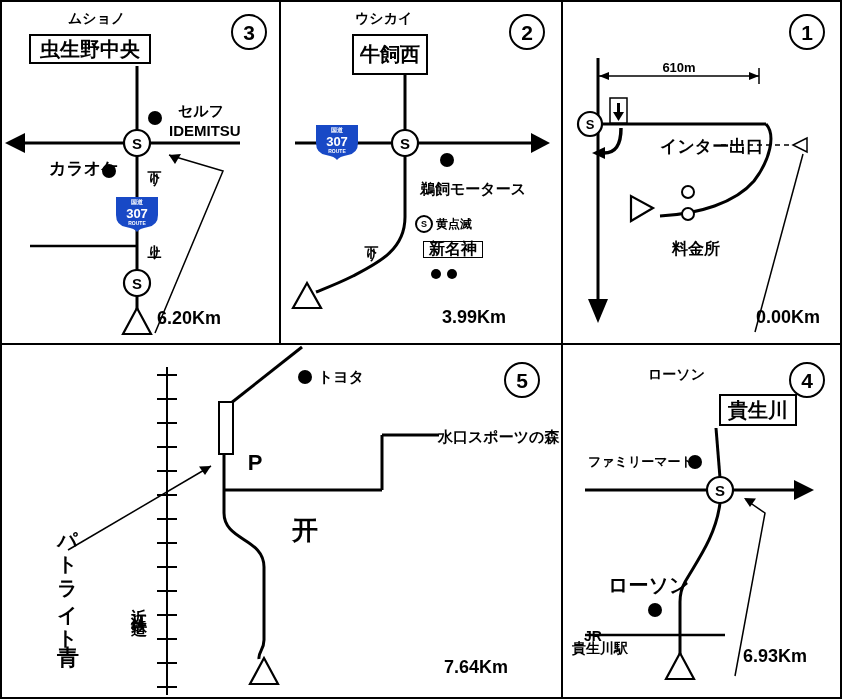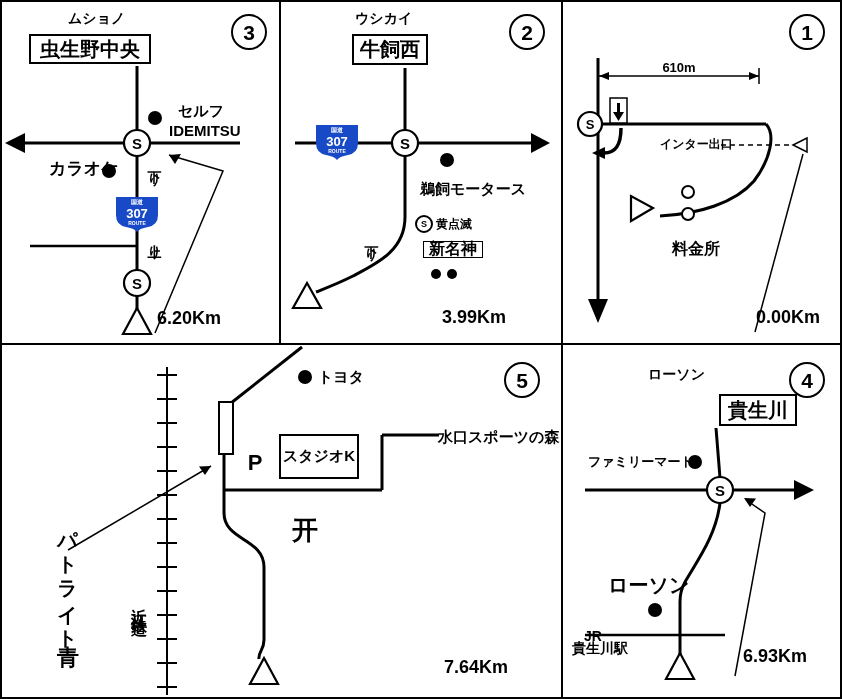--- a/index.html
+++ b/index.html
@@ -73,21 +73,21 @@
         <path d="M-21,-17 L21,-17 L21,1 Q21,11 11,13 Q2,14.5 0,18 Q-2,14.5 -11,13 Q-21,11 -21,1 Z" fill="#1849c6"></path>
       </g>
       <circle cx="143" cy="222" r="8" fill="#fff" stroke="#000" stroke-width="2"></circle>
       <circle cx="155" cy="272" r="5" fill="#000"></circle>
       <circle cx="171" cy="272" r="5" fill="#000"></circle>
       <polygon points="26,281 12,306 40,306" fill="#fff" stroke="#000" stroke-width="2.2"></polygon>
       <circle cx="246" cy="30" r="17" fill="#fff" stroke="#000" stroke-width="2"></circle>
     </svg>
     <span class="lbl num c" style="left:246px; top:30px;">2</span>
     <span class="lbl" style="left:74px; top:9px; font-size:14px;">ウシカイ</span>
-    <div class="box" style="left:71px; top:32px; width:76px; height:31px; font-size:20px;">牛飼西</div>
+    <div class="box" style="left:71px; top:32px; width:76px; height:41px; font-size:20px;">牛飼西</div>
     <span class="lbl c" style="left:124px; top:141px; font-size:15px; font-weight:700;">S</span>
     <span class="lbl" style="left:139px; top:179px; font-size:15px;">鵜飼モータース</span>
     <span class="lbl c" style="left:143px; top:222px; font-size:9px; font-weight:700;">S</span>
     <span class="lbl" style="left:155px; top:216px; font-size:12px;">黄点滅</span>
     <div class="box" style="left:142px; top:239px; width:60px; height:17px; border-width:1.5px; font-size:16px;">新名神</div>
     <span class="lbl vc" style="left:91px; top:233px; font-size:14px; letter-spacing:3px;">下り</span>
     <span class="lbl c white" style="left:56px; top:128px; font-size:6px;">国道</span>
     <span class="lbl c white" style="left:56px; top:139px; font-size:13px; font-weight:700;">307</span>
     <span class="lbl c white" style="left:56px; top:149px; font-size:5px;">ROUTE</span>
     <span class="lbl dist" style="left:161px; top:306px;">3.99Km</span>
@@ -113,21 +113,21 @@
       <circle cx="125" cy="190" r="6" fill="#fff" stroke="#000" stroke-width="2"></circle>
       <circle cx="125" cy="212" r="6" fill="#fff" stroke="#000" stroke-width="2"></circle>
       <line x1="158" y1="143" x2="229" y2="143" stroke="#000" stroke-width="1.5" stroke-dasharray="5,4"></line>
       <polygon points="244,136 244,150 230,143" fill="#fff" stroke="#000" stroke-width="1.5"></polygon>
       <line x1="240" y1="152" x2="192" y2="330" stroke="#000" stroke-width="1.5"></line>
       <circle cx="244" cy="30" r="17" fill="#fff" stroke="#000" stroke-width="2"></circle>
     </svg>
     <span class="lbl num c" style="left:244px; top:30px;">1</span>
     <span class="lbl c" style="left:116px; top:65px; font-size:13px;">610m</span>
     <span class="lbl c" style="left:27px; top:122px; font-size:13px; font-weight:700;">S</span>
-    <span class="lbl" style="left:97px; top:136px; font-size:12px;">インター出口</span>
+    <span class="lbl" style="left:97px; top:136px; font-size:17px;">インター出口</span>
     <span class="lbl" style="left:109px; top:239px; font-size:16px;">料金所</span>
     <span class="lbl dist" style="left:193px; top:306px;">0.00Km</span>
   </div>
 
   <div class="panel p5">
     <svg class="layer" width="559" height="352" viewBox="0 0 559 352">
       <line x1="165" y1="22" x2="165" y2="350" stroke="#000" stroke-width="2"></line>
       <path d="M155,30h20M155,54h20M155,78h20M155,102h20M155,126h20M155,150h20M155,174h20M155,198h20M155,222h20M155,246h20M155,270h20M155,294h20M155,318h20M155,342h20" stroke="#000" stroke-width="2"></path>
       <line x1="300" y1="2" x2="224" y2="62" stroke="#000" stroke-width="3"></line>
       <line x1="222" y1="60" x2="222" y2="145" stroke="#000" stroke-width="3"></line>
@@ -138,21 +138,20 @@
       <rect x="217" y="57" width="14" height="52" fill="#fff" stroke="#000" stroke-width="2"></rect>
       <line x1="66" y1="205" x2="209" y2="121" stroke="#000" stroke-width="1.5"></line>
       <polygon points="209,121 197,121.5 203,130" fill="#000"></polygon>
       <polygon points="262,313 248,339 276,339" fill="#fff" stroke="#000" stroke-width="2.2"></polygon>
       <circle cx="303" cy="32" r="7" fill="#000"></circle>
       <circle cx="520" cy="35" r="17" fill="#fff" stroke="#000" stroke-width="2"></circle>
     </svg>
     <span class="lbl num c" style="left:520px; top:35px;">5</span>
     <span class="lbl" style="left:316px; top:24px; font-size:15px;">トヨタ</span>
     <span class="lbl c" style="left:253px; top:118px; font-size:22px; font-weight:700;">P</span>
-    <div class="box" style="left:277px; top:89px; width:80px; height:45px; font-size:15px;">スタジオK</div>
     <span class="lbl" style="left:436px; top:84px; font-size:15px;">水口スポーツの森</span>
     <span class="lbl c" style="left:303px; top:185px; font-size:26px; font-weight:700;">开</span>
     <span class="lbl vc" style="left:66px; top:172px; font-size:20px; font-weight:700; letter-spacing:2px;">パトライト</span>
     <span class="lbl c" style="left:66px; top:313px; font-size:22px; font-weight:700;">青</span>
     <span class="lbl vc" style="left:137px; top:251px; font-size:16px; font-weight:700; letter-spacing:4px;">近江鉄道</span>
     <span class="lbl dist" style="left:442px; top:313px;">7.64Km</span>
   </div>
 
   <div class="panel p4">
     <svg class="layer" width="277" height="352" viewBox="0 0 277 352">

